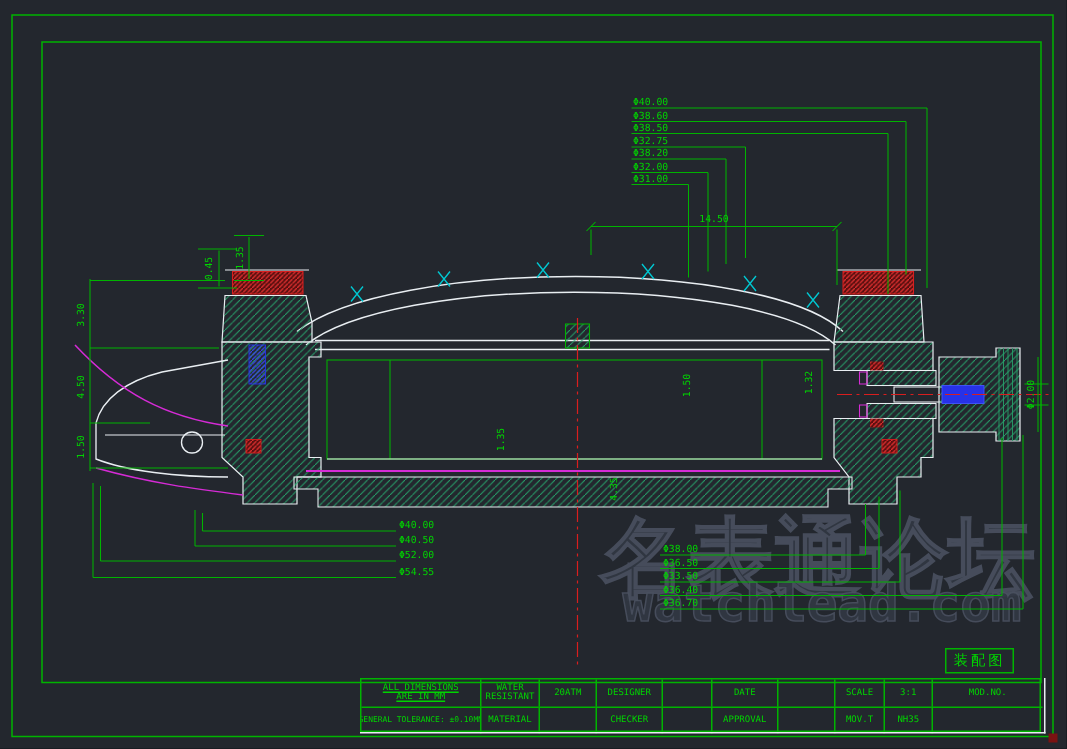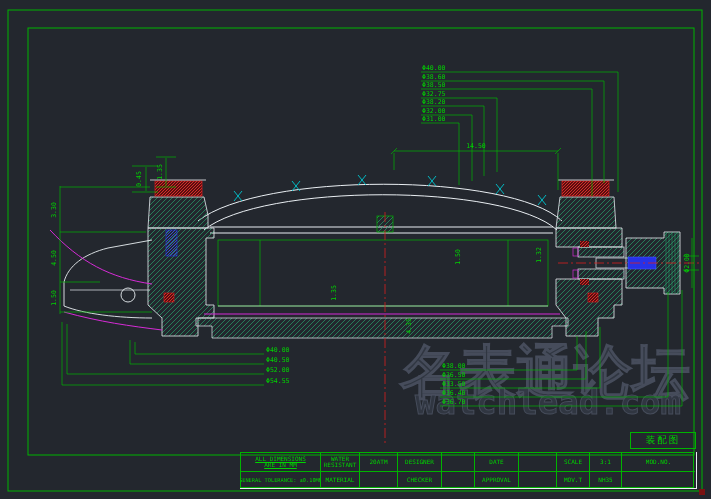--- a/index.html
+++ b/index.html
@@ -14,21 +14,21 @@
           grid-template-rows:18px 18px;border:1px solid #00b400;box-sizing:border-box;
           color:#00d400;font-size:6px;line-height:1.05;}
   #tblock .cell{border-left:1px solid #00b400;border-top:1px solid #00b400;
           display:flex;flex-direction:column;align-items:center;justify-content:center;
           overflow:hidden;white-space:nowrap;text-align:center;}
   #tblock .cell.c0{border-left:none;}
   #tblock .cell.r0{border-top:none;}
   .ul{text-decoration:underline;}
   #tb-white-bottom{position:absolute;left:240px;top:488px;width:457px;height:1px;background:#e9eef2;}
   #tb-white-right{position:absolute;left:696px;top:452px;width:1px;height:37px;background:#e9eef2;}
-  #dwg-tag{position:absolute;left:630px;top:432px;width:66px;height:17px;border:1px solid #00b400;
+  #dwg-tag{position:absolute;left:630px;top:432px;width:46px;height:17px;border:1px solid #00b400;
           color:#00d400;font-size:9.5px;display:flex;align-items:center;justify-content:center;
           letter-spacing:2px;box-sizing:border-box;}
   .red-chip{position:absolute;left:699px;top:489px;width:6px;height:6px;background:#7a1212;}
 </style>
 </head>
 <body>
 
 <div id="stage">
 
 <svg width="711" height="499" viewBox="0 0 711 499">

